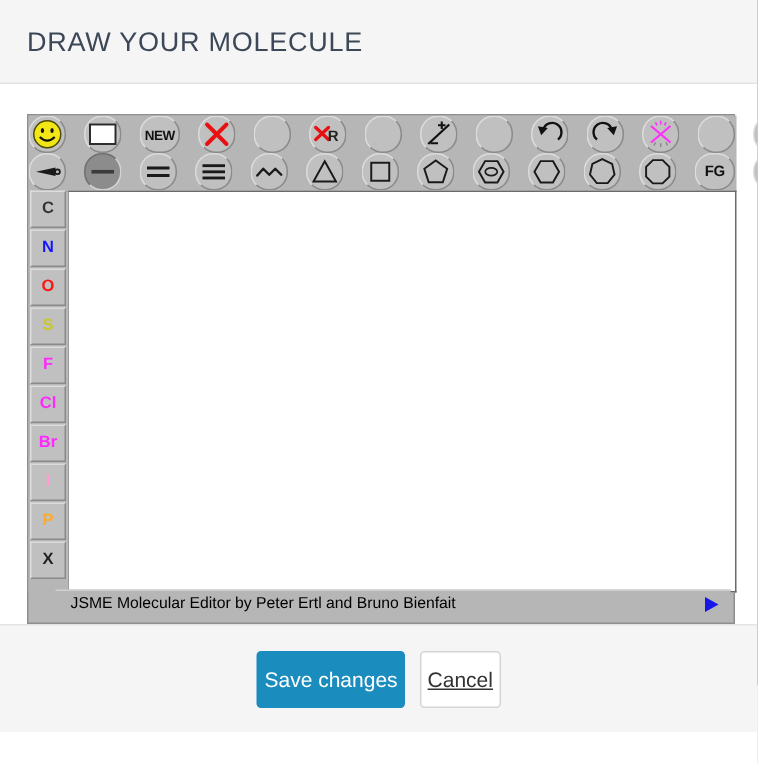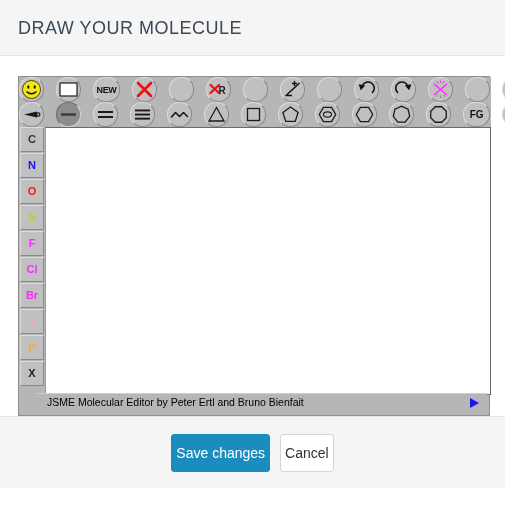--- a/index.html
+++ b/index.html
@@ -171,20 +171,21 @@
   }
   .btn-primary {
     background: #1b8cbe;
     color: #ffffff;
     border: 1px solid #1b8cbe;
   }
   .btn-default {
     background: #ffffff;
     color: #333333;
     border: 1px solid #d5d5d5;
+    text-decoration: underline;
   }
 </style>
 </head>
 <body>
 
 <div id="page">
 
   <div class="modal-header">
     <div class="modal-title">DRAW YOUR MOLECULE</div>
   </div>

